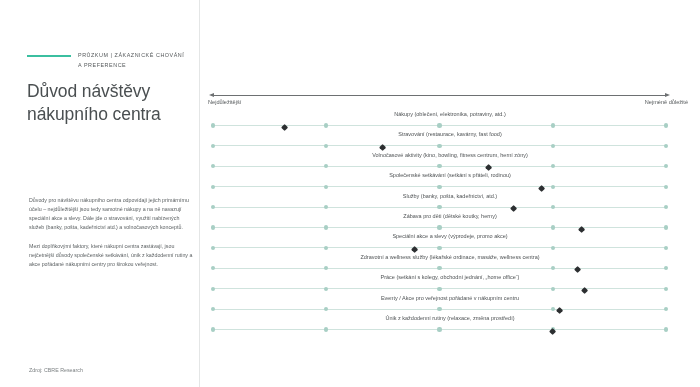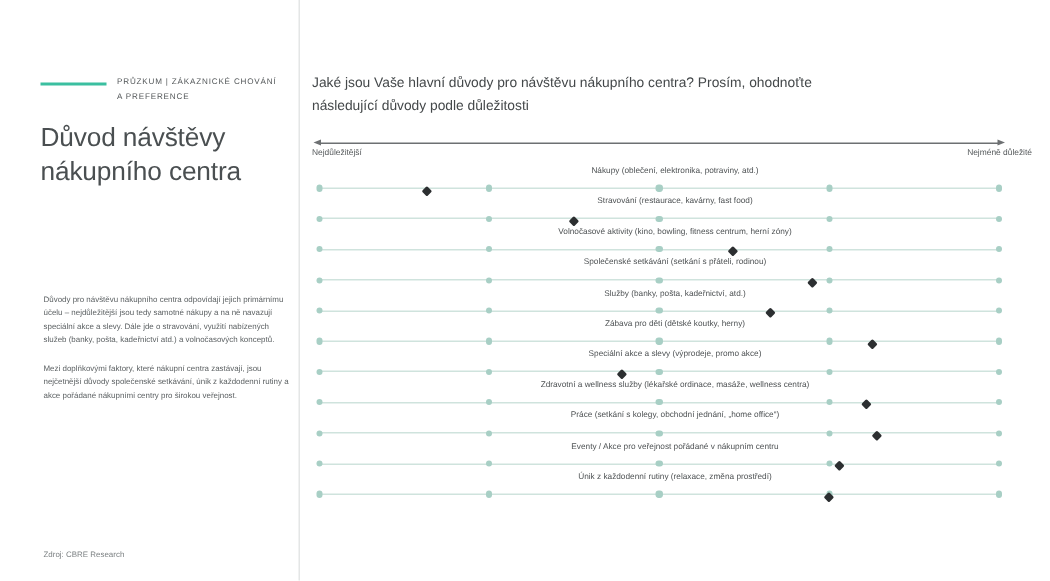--- a/index.html
+++ b/index.html
@@ -116,22 +116,20 @@
     <div class="body-copy">
       <p>Důvody pro návštěvu nákupního centra odpovídají jejich primárnímu účelu – nejdůležitější jsou tedy samotné nákupy a na ně navazují speciální akce a slevy. Dále jde o stravování, využití nabízených služeb (banky, pošta, kadeřnictví atd.) a volnočasových konceptů.</p>
       <p>Mezi doplňkovými faktory, které nákupní centra zastávají, jsou nejčetnější důvody společenské setkávání, únik z každodenní rutiny a akce pořádané nákupními centry pro širokou veřejnost.</p>
     </div>
 
     <div class="source">Zdroj: CBRE Research</div>
   </div>
 
   <div class="right">
 
-    <div class="question">Jaké jsou Vaše hlavní důvody pro návštěvu nákupního centra? Prosím, ohodnoťte
-následující důvody podle důležitosti</div>
 
     <div class="axis">
       <span class="axis-arrow l"></span>
       <span class="axis-arrow r"></span>
     </div>
     <div class="axis-lbl l">Nejdůležitější</div>
     <div class="axis-lbl r">Nejméně důležité</div>
 
     <div class="rows" id="rows">
         <div class="row">

